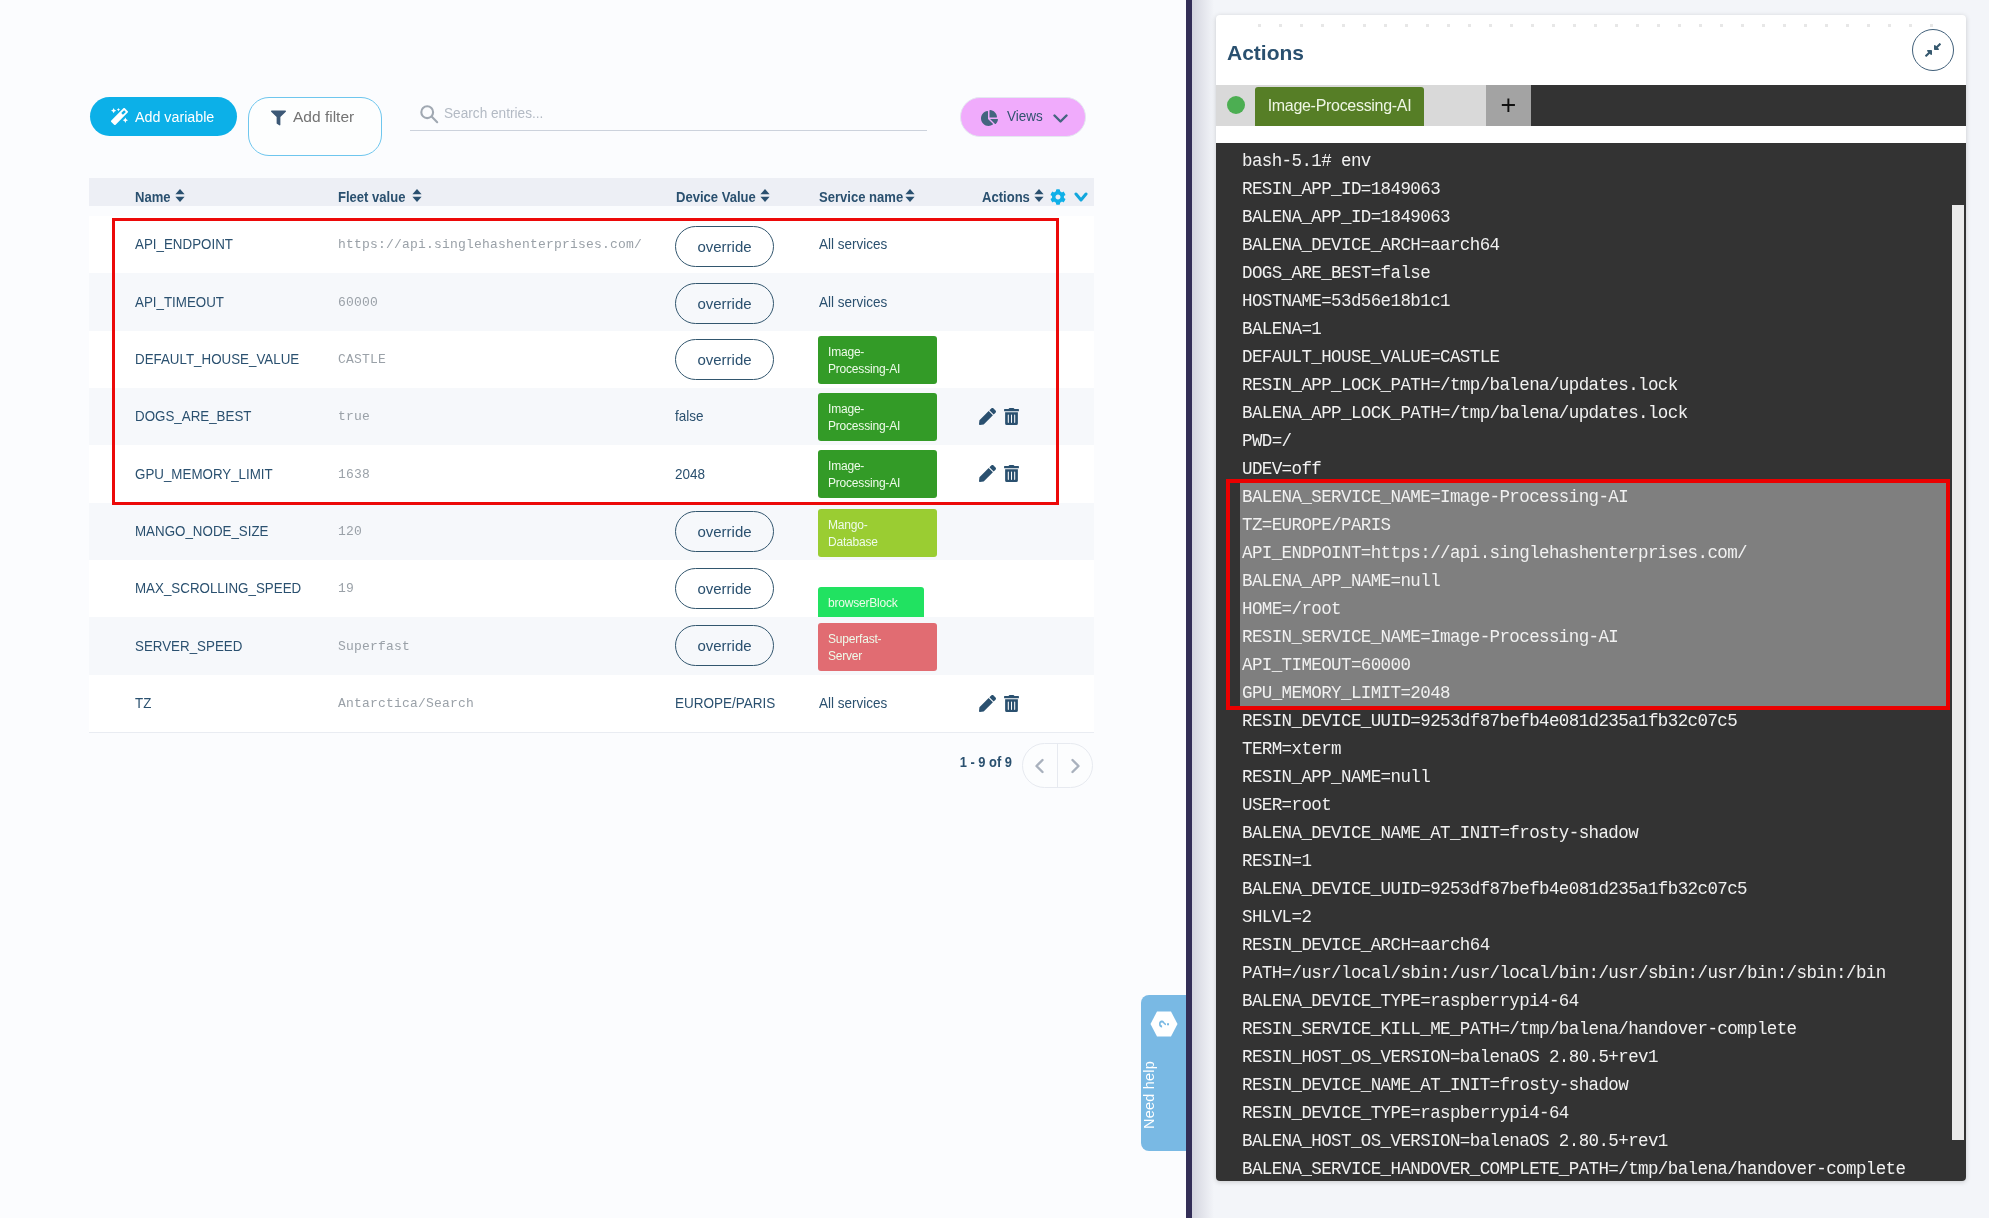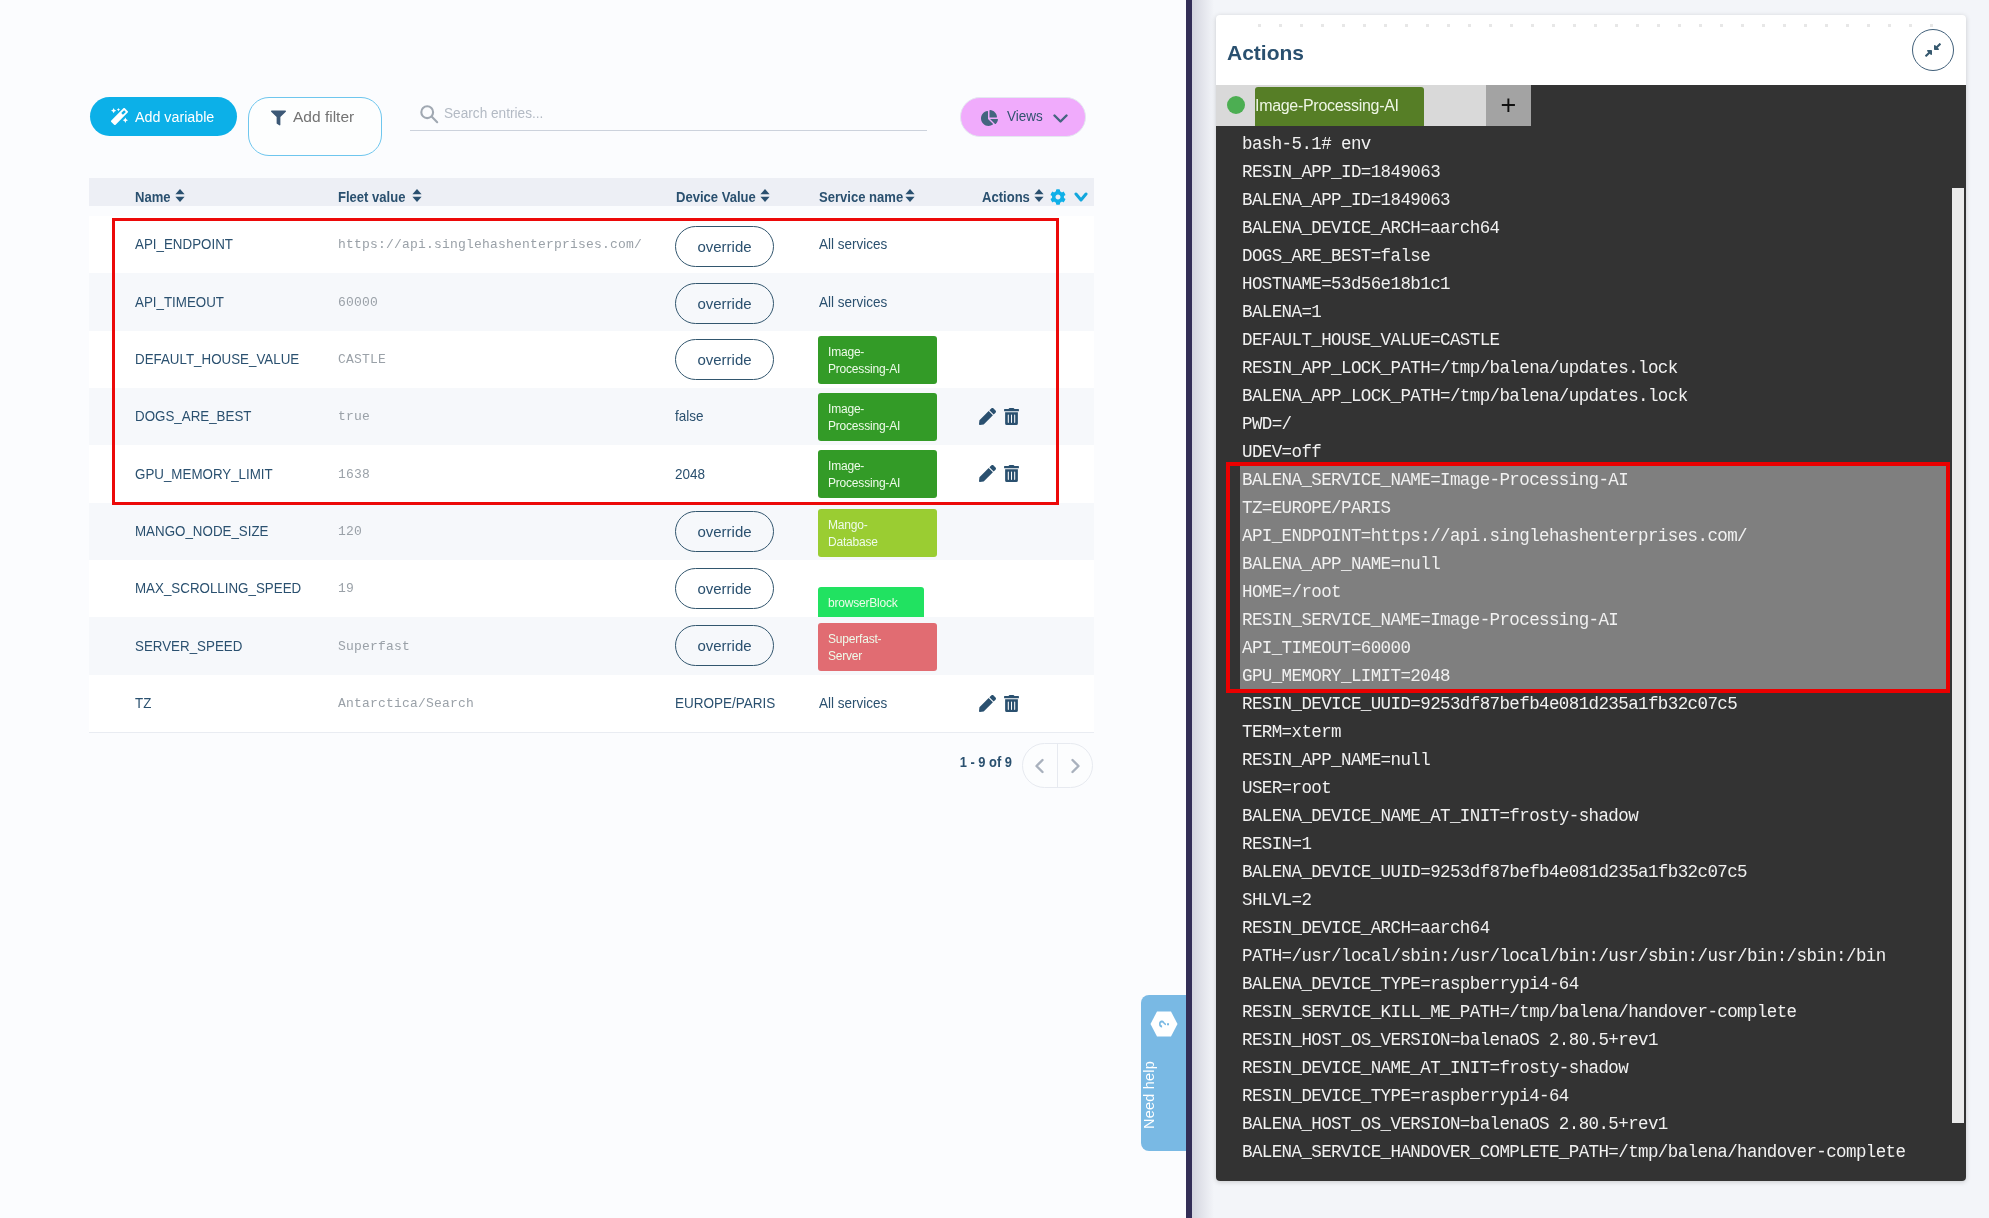--- a/index.html
+++ b/index.html
@@ -57,24 +57,24 @@
 #card { left:1216px; top:15px; width:750px; height:1166px; background:#fff; border-radius:4px;
   box-shadow:0 1px 5px rgba(0,0,0,0.18); overflow:hidden; }
 #dots { position:absolute; left:42px; top:9px; width:680px; height:3px;
   background:repeating-linear-gradient(90deg,#e7e7e7 0 3px,transparent 3px 21px); }
 #ttitle { position:absolute; left:11px; top:26px; font-size:21px; font-weight:700; color:#2a506f; }
 #collapse { position:absolute; left:696px; top:14px; width:42px; height:42px; border:1.3px solid #41607a; border-radius:50%; }
 #tabrow { position:absolute; left:0; top:70px; width:750px; height:41px; background:#333333; }
 #tablight { position:absolute; left:0; top:0; width:270px; height:41px; background:#d9d9d9; }
 #tabdot { position:absolute; left:11px; top:11px; width:18px; height:18px; border-radius:50%; background:#4cae52; }
 #tabgreen { position:absolute; left:39px; top:2px; width:169px; height:39px; background:#567e26;
-  border-radius:3px 3px 0 0; color:#eef6e4; font-size:16px; line-height:37px; letter-spacing:-0.3px; }
+  border-radius:3px 3px 0 0; color:#eef6e4; font-size:16px; text-align:center; line-height:37px; letter-spacing:-0.3px; }
 #tabplus { position:absolute; left:270px; top:0; width:45px; height:41px; background:#a3a3a3;
   color:#111; font-size:27px; font-weight:500; text-align:center; line-height:40px; }
-#tbody { position:absolute; left:0; top:111px; width:750px; height:1055px; background:#333333; }
+#tbody { position:absolute; left:0; top:128px; width:750px; height:1055px; background:#333333; }
 #tsel { position:absolute; left:24px; top:340px; width:706px; height:224px; background:#7f7f7f; }
 #tpre { position:absolute; left:26px; top:4px; font-family:"Liberation Mono",monospace;
   font-size:17.5px; letter-spacing:-0.6px; line-height:28px; color:#f1f1f1; white-space:pre; }
 #redbox2 { position:absolute; left:10px; top:336px; width:724px; height:231px; border:4px solid #ea0000; }
 #thumb { position:absolute; left:736px; top:62px; width:12px; height:935px; background:#eaeaea; }
 svg { display:block; }
 .icon { position:absolute; }
 </style>
 </head>
 <body>

